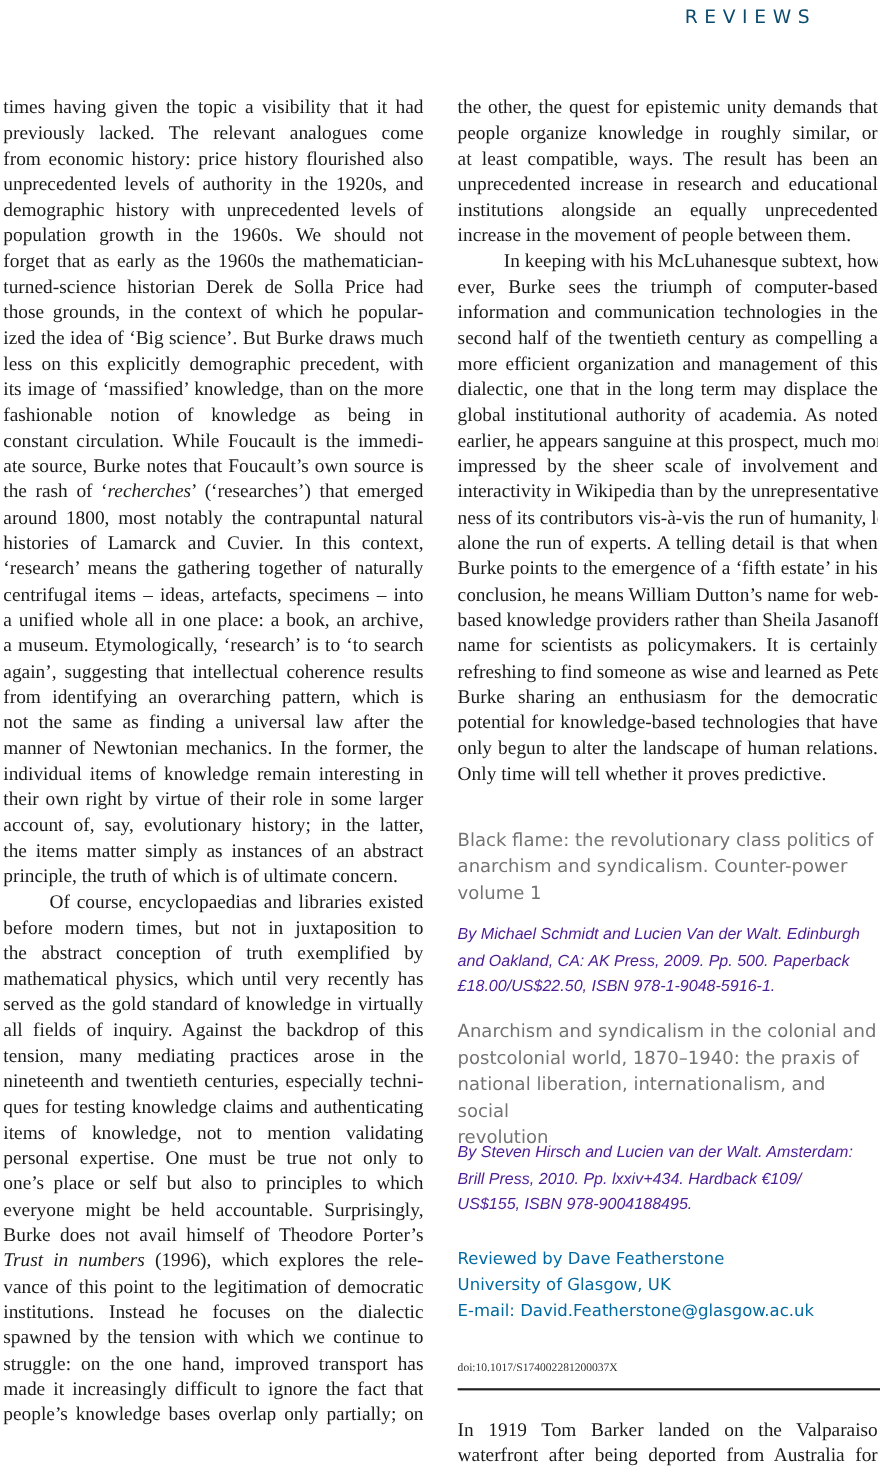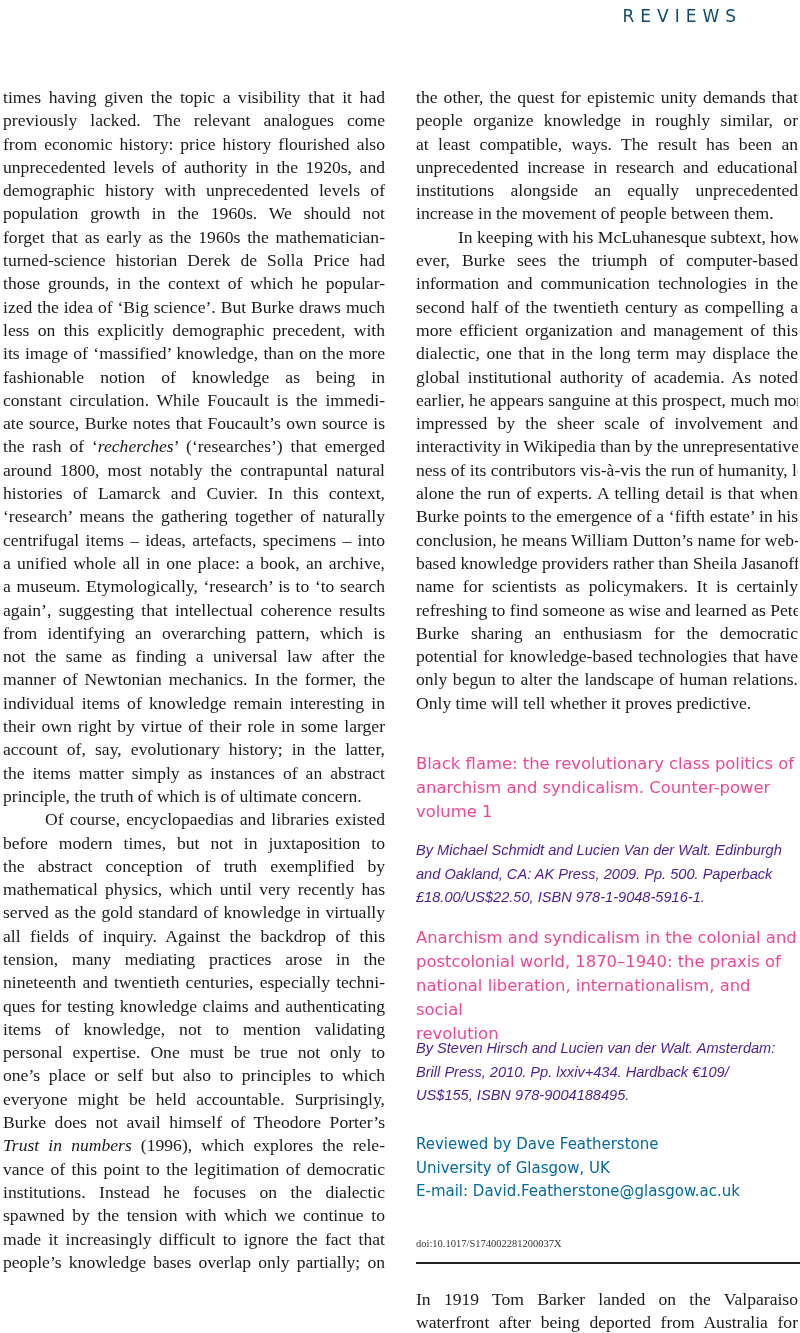--- a/index.html
+++ b/index.html
@@ -5,21 +5,21 @@
   html, body { margin: 0; padding: 0; background: #ffffff; }
   body { width: 800px; height: 1333px; position: relative; overflow: hidden; color: #1a1a1a; }
   .header { position: absolute; top: 0; right: 0; height: 38px; width: 400px; }
   .running-head { position: absolute; right: 58px; top: 6px; font-family: "DejaVu Sans", sans-serif; font-size: 17px; letter-spacing: 6px; color: #0c4a6e; }
   .col { position: absolute; top: 86px; width: 382px; }
   .col-left { left: 3px; }
   .col-right { left: 416px; }
   .line { font-family: "Liberation Serif", "DejaVu Serif", serif; font-size: 17.6px; line-height: 23.3px; height: 23.3px; white-space: nowrap; text-align: justify; text-align-last: justify; overflow: hidden; }
   .line.last { text-align-last: left; }
   .line.indent { text-indent: 42px; }
-  .title { font-family: "DejaVu Sans", sans-serif; font-size: 16.4px; font-weight: 500; line-height: 24px; color: #ec4899; }
+  .title { font-family: "DejaVu Sans", sans-serif; font-size: 16.4px; font-weight: 500; line-height: 24px; color: #737373; }
   .byline { font-family: Liberation Sans, sans-serif; font-style: italic; font-size: 14.6px; line-height: 23.5px; color: #4c1d95; }
   .reviewer { font-family: "DejaVu Sans", sans-serif; font-size: 15px; line-height: 23.5px; color: #0369a1; }
   .doi { font-family: "Liberation Serif", serif; font-size: 10.5px; color: #333; }
   .hrule { height: 1.5px; background: #222; }
   .block { position: absolute; left: 416px; width: 384px; }
 </style>
 </head>
 <body>
 
 <div class="header">
@@ -70,20 +70,21 @@
     <div class="line">ques for testing knowledge claims and authenticating</div>
     <div class="line">items of knowledge, not to mention validating</div>
     <div class="line">personal expertise. One must be true not only to</div>
     <div class="line">one’s place or self but also to principles to which</div>
     <div class="line">everyone might be held accountable. Surprisingly,</div>
     <div class="line">Burke does not avail himself of Theodore Porter’s</div>
     <div class="line"><span></span><i>Trust in numbers</i><span> (1996), which explores the rele-</span></div>
     <div class="line">vance of this point to the legitimation of democratic</div>
     <div class="line">institutions. Instead he focuses on the dialectic</div>
     <div class="line">spawned by the tension with which we continue to</div>
+    <div class="line">struggle: on the one hand, improved transport has</div>
     <div class="line">made it increasingly difficult to ignore the fact that</div>
     <div class="line">people’s knowledge bases overlap only partially; on</div>
   </div>
 <div class="col col-right" id="col-right">
     <div class="line">the other, the quest for epistemic unity demands that</div>
     <div class="line">people organize knowledge in roughly similar, or</div>
     <div class="line">at least compatible, ways. The result has been an</div>
     <div class="line">unprecedented increase in research and educational</div>
     <div class="line">institutions alongside an equally unprecedented</div>
     <div class="line last">increase in the movement of people between them.</div>

